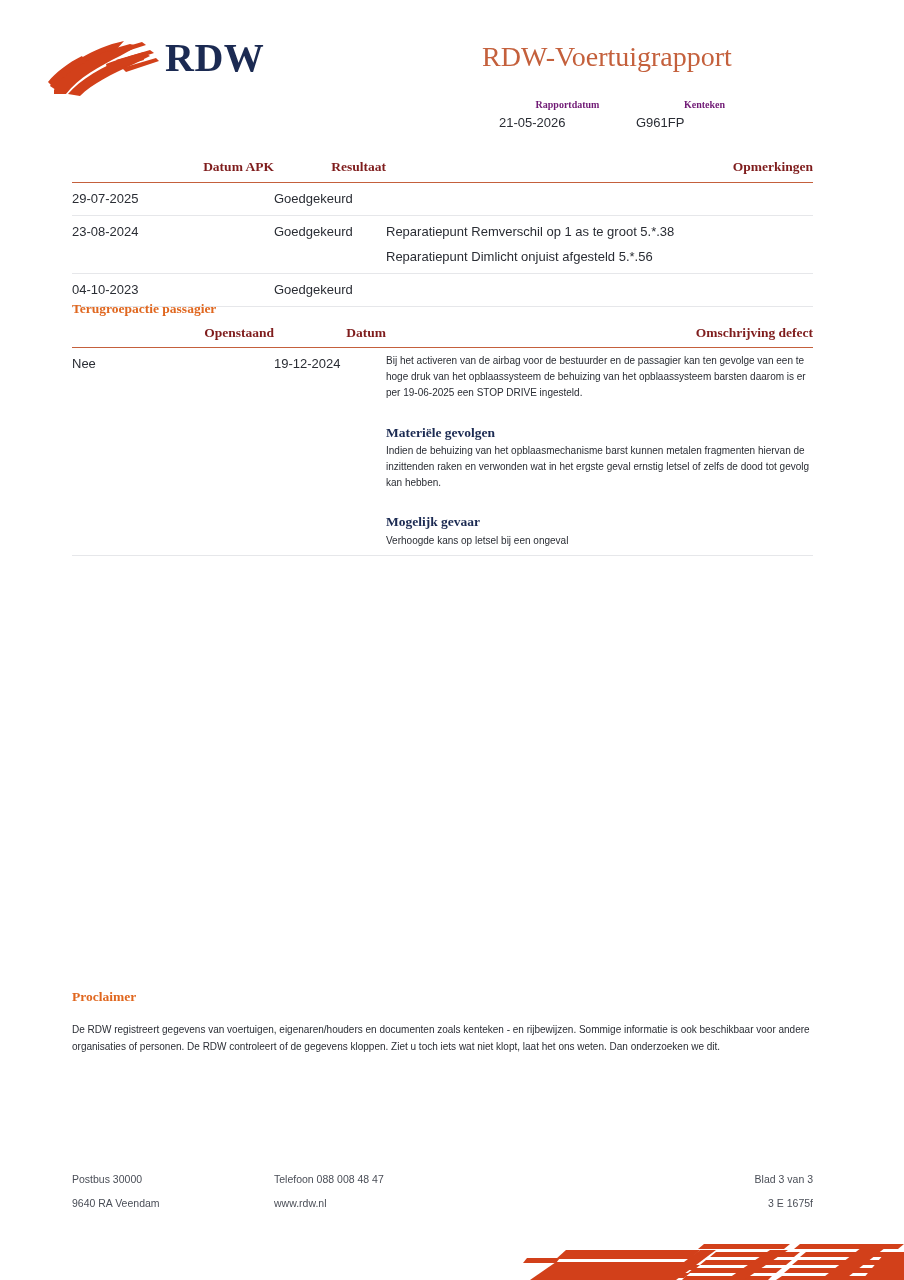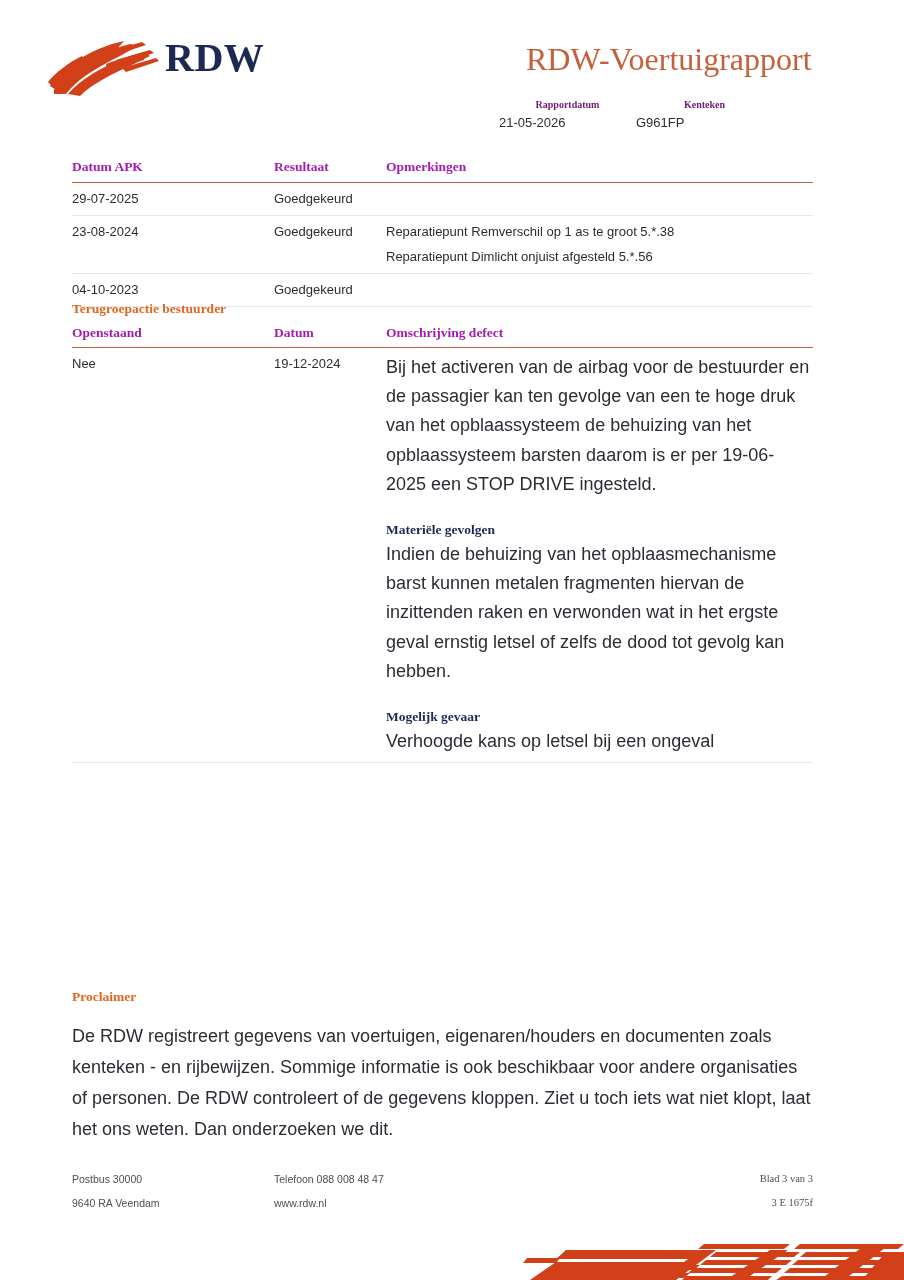--- a/index.html
+++ b/index.html
@@ -42,24 +42,24 @@
     top: 38px;
     font-family: "Liberation Serif", serif;
     font-size: 40px;
     font-weight: 700;
     letter-spacing: 0.5px;
     color: #1b2a52;
     line-height: 1;
   }
   .doc-title {
     position: absolute;
-    left: 526px;
+    left: 482px;
     top: 42px;
     font-family: "Liberation Serif", serif;
-    font-size: 32px;
+    font-size: 28px;
     font-weight: 400;
     color: #c4603c;
     line-height: 1.1;
     white-space: nowrap;
   }
   .meta-block {
     position: absolute;
     left: 499px;
     top: 98px;
     display: flex;
@@ -97,22 +97,22 @@
   }
   table.rdw {
     width: 741px;
     border-collapse: collapse;
     table-layout: fixed;
   }
   table.rdw th {
     font-family: "Liberation Serif", serif;
     font-weight: 700;
     font-size: 13.5px;
-    color: #a21caf;
-    text-align: left;
+    color: #7f1d1d;
+    text-align: right;
     padding: 0 0 6px 0;
     border-bottom: 1.4px solid #c4603c;
     vertical-align: bottom;
     line-height: 1.3;
   }
   table.rdw td {
     font-size: 13px;
     color: #2a2d34;
     text-align: left;
     padding: 5px 0 6px 0;
@@ -131,21 +131,21 @@
   .sub-heading {
     font-family: "Liberation Serif", serif;
     font-weight: 700;
     font-size: 13.5px;
     color: #1b2a52;
     margin: 22px 0 1px 0;
     line-height: 1.35;
   }
   .para {
     margin: 0;
-    font-size: 18px;
+    font-size: 10px;
     line-height: 1.62;
     color: #2a2d34;
   }
 
   
   .proclaimer { top: 988px; }
   .proclaimer .section-heading { margin-bottom: 15px; }
   .proclaimer .para { line-height: 1.73; }
 
   
@@ -158,21 +158,21 @@
     color: #4a4e57;
     line-height: 1;
   }
   .footer-row {
     display: flex;
     align-items: center;
     height: 24px;
   }
   .f-col1 { width: 202px; }
   .f-col2 { flex: 1; }
-  .f-col3 { text-align: right; font-family: Liberation Serif, serif; }
+  .f-col3 { text-align: right; }
 
   .footer-graphic {
     position: absolute;
     left: 0;
     bottom: 0;
     width: 904px;
     height: 70px;
     overflow: hidden;
   }
 </style>
@@ -245,21 +245,21 @@
           <tr>
             <td>04-10-2023</td>
             <td>Goedgekeurd</td>
             <td></td>
           </tr>
         </tbody>
     </table>
   </div>
 
   <div class="block" style="top:300px;">
-    <div class="section-heading">Terugroepactie bestuurder</div>
+    <div class="section-heading">Terugroepactie passagier</div>
     <table class="rdw">
       <colgroup>
         <col class="col-a">
           <col class="col-b">
           <col class="col-c">
       </colgroup>
       <thead>
         <tr>
           <th>Openstaand</th>
           <th>Datum</th>

